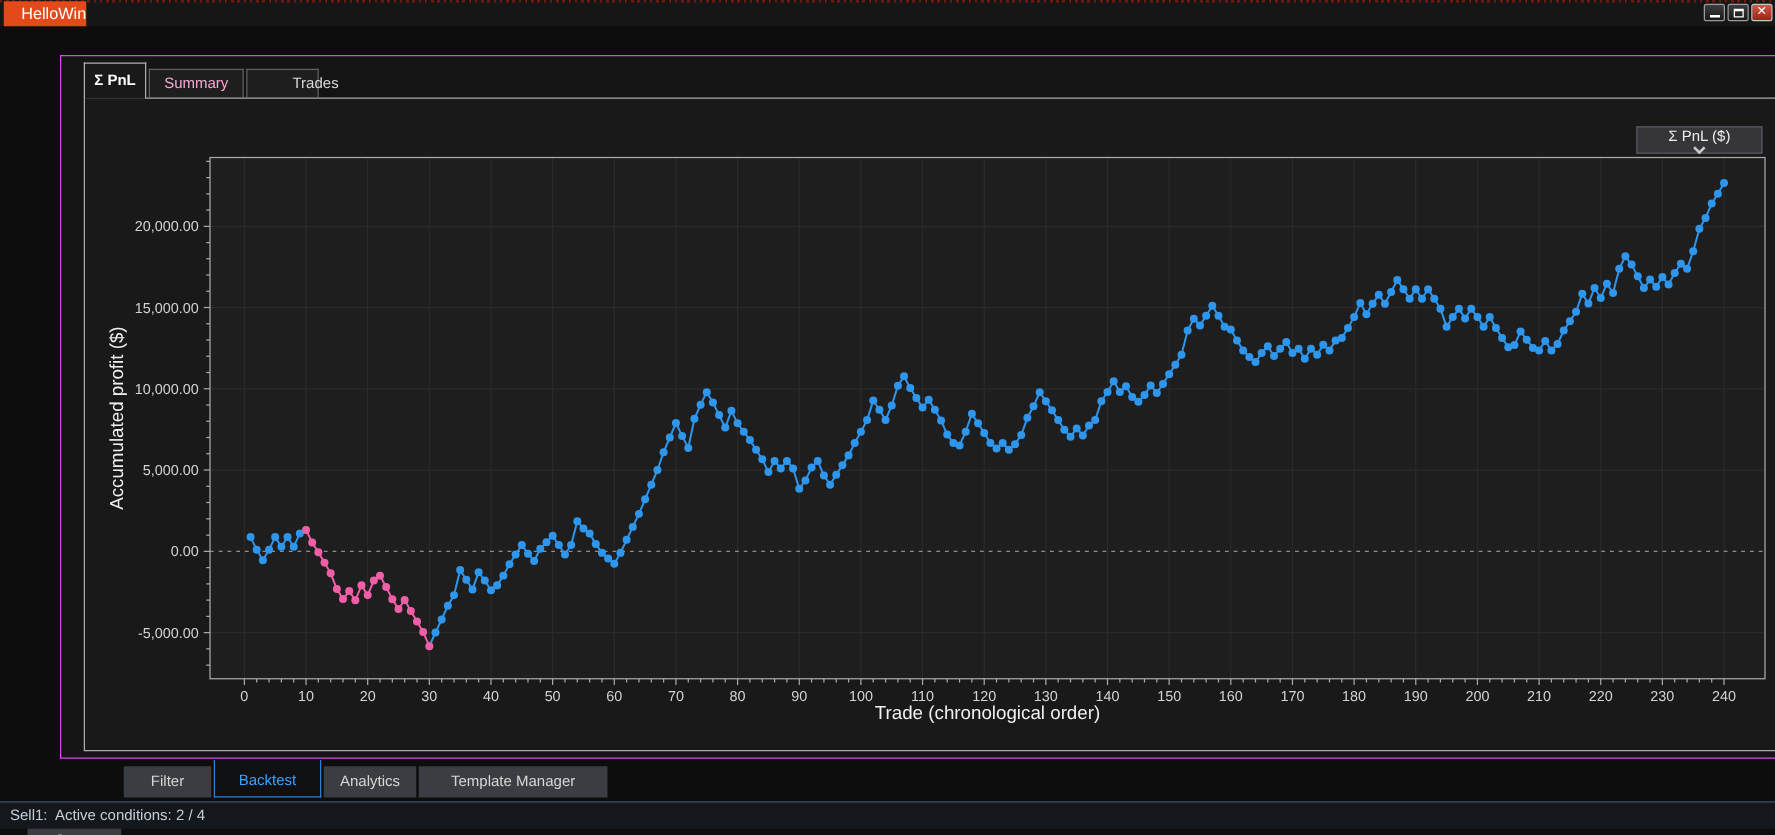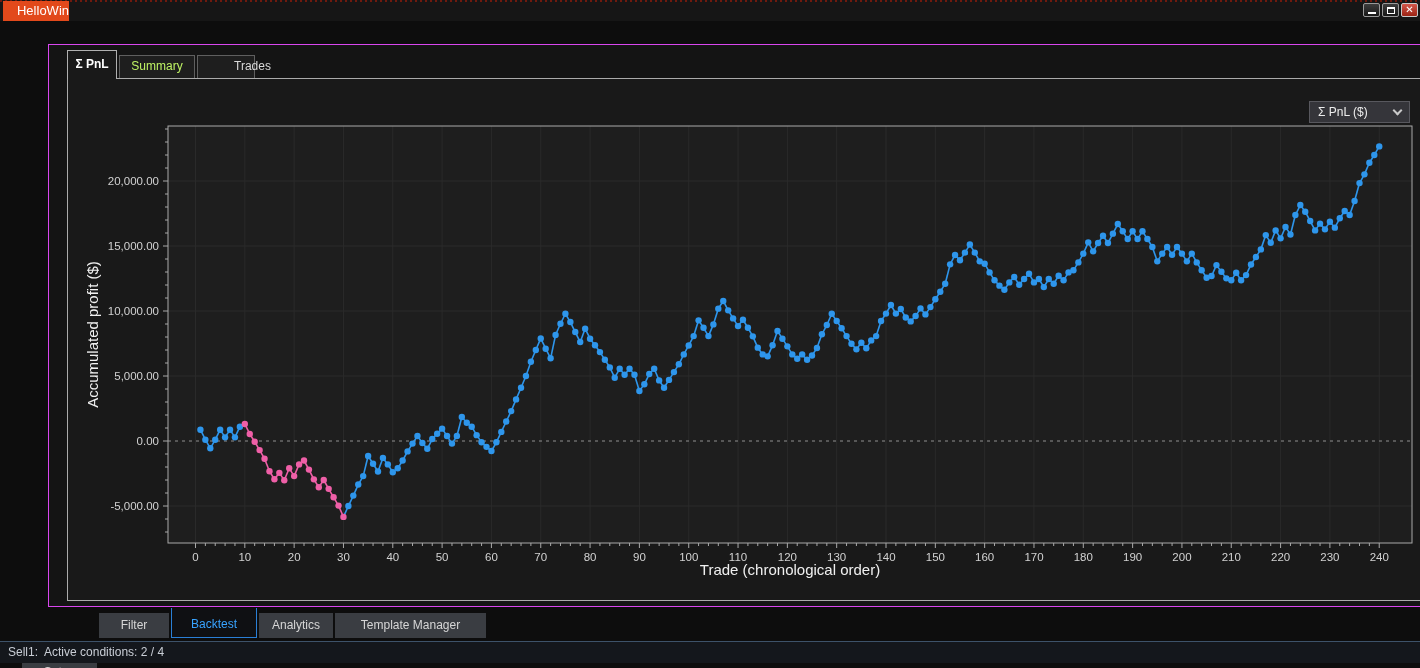--- a/index.html
+++ b/index.html
@@ -24,29 +24,29 @@
     color:#fff; font-family:"DejaVu Sans",sans-serif; font-size:10px; font-weight:bold; line-height:1; }
   .glyph-min { width:8px; height:2px; background:#fff; margin-top:6px; }
   .glyph-max { width:8px; height:7px; border:1px solid #fff; border-top-width:2px; }
   
   .main-panel { position:absolute; left:10px; top:44px; width:1399px; height:563px;
     background:#141414; border:1px solid #d946ef;margin-left:38px; }
   .tab-top { position:absolute; text-align:center; font-size:12px; }
   .tab-pnl { left:18px; top:5px; width:50px; height:29px; background:#191919;
     border:1px solid #b0b0b0; border-bottom:none; z-index:3; color:#fff; font-weight:bold; line-height:27px; }
   .tab-summary { left:70px; top:10px; width:76px; height:23px; background:#1e1e1e;
-    border:1px solid #5f5f5f; border-bottom:none; color:#bef264; line-height:21px; }
+    border:1px solid #5f5f5f; border-bottom:none; color:#f9a8d4; line-height:21px; }
   .tab-trades { left:148px; top:10px; width:58px; height:23px; background:#1e1e1e;
     border:1px solid #5f5f5f; border-bottom:none; color:#d9d9d9; line-height:21px;padding-left:36px; }
   .tab-page { position:absolute; left:18px; top:33px; width:1367px; height:523px;
     background:#191919; border:1px solid #ababab; z-index:2; }
   
   .series-select { position:absolute; right:23px; top:22px; width:101px; height:22px;
     background:#35353a; border:1px solid #58585e; display:flex; align-items:center;
-    justify-content:space-between; padding:0 8px; cursor:default; z-index:5; }
+    justify-content:space-between; padding:0 8px; cursor:default; z-index:5;flex-direction:column; }
   .series-select .lbl { font-size:12px; color:#ececec; }
   .chev { width:7px; height:7px; border-right:2px solid #c9c9c9; border-bottom:2px solid #c9c9c9;
     transform:rotate(45deg); margin-top:-4px; }
   
   .chart-svg { position:absolute; left:0; top:0; }
   
   .tab-bottom { position:absolute; text-align:center; font-size:12px; height:25px;
     line-height:25px; top:613px; background:#3a3d42; color:#d6d6d6; }
   .tab-setup { left:22px; width:75px;margin-top:47px; }
   .tab-filter { left:99px; width:70px; }

